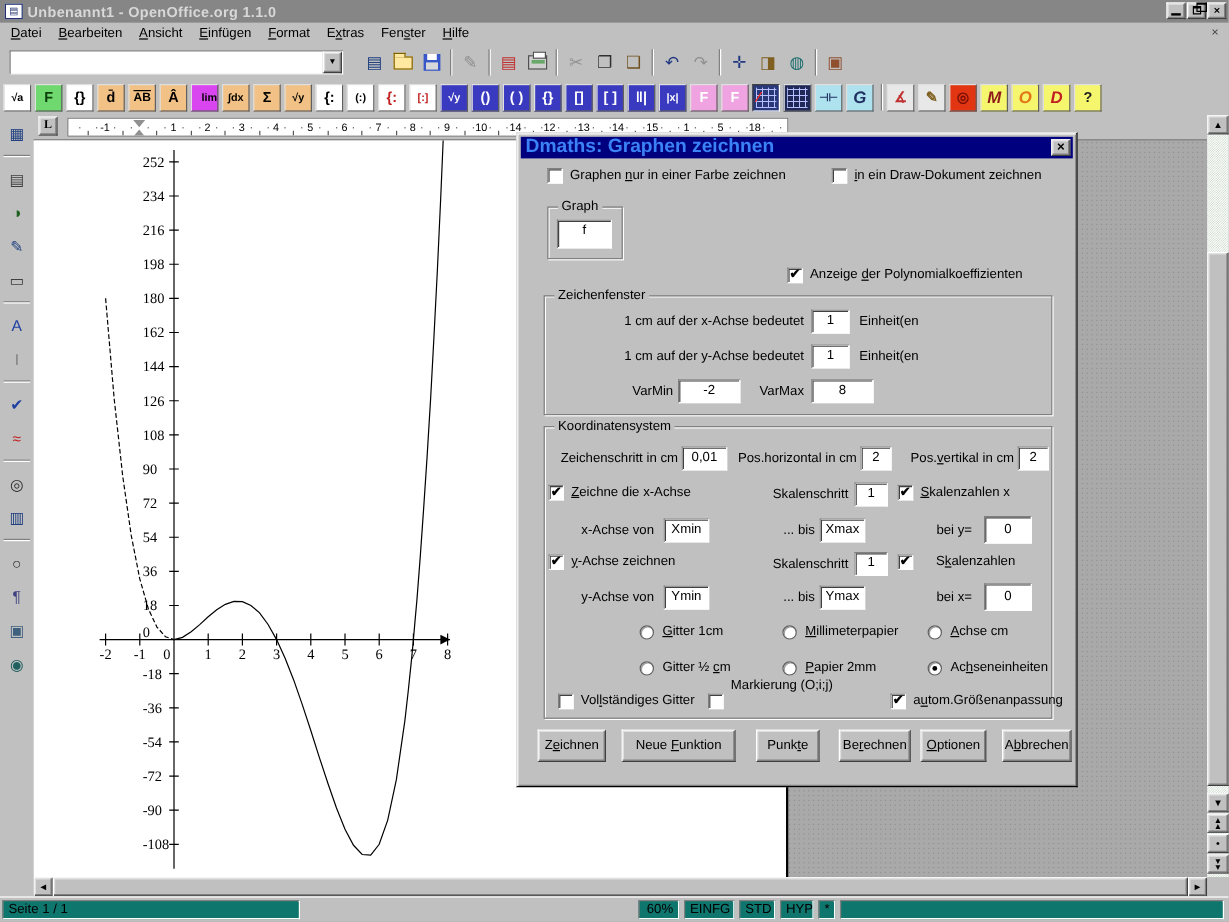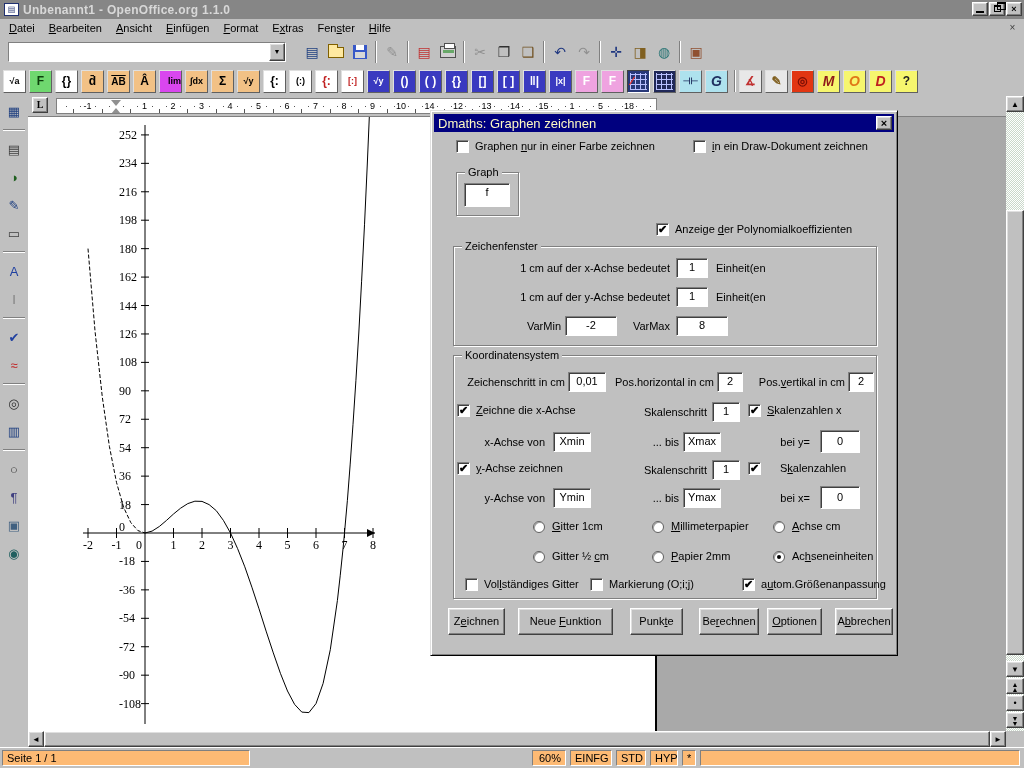--- a/index.html
+++ b/index.html
@@ -83,26 +83,26 @@
   .sbtn.dot { font-size:9px; }
   .vthumb { position:absolute; left:0; top:114px; width:18px; height:445px; }
   .hscroll { position:absolute; left:28px; top:731px; width:978px; height:16px; background:#fff; background-image:linear-gradient(45deg,#c6c6c6 25%,transparent 25%,transparent 75%,#c6c6c6 75%),linear-gradient(45deg,#c6c6c6 25%,transparent 25%,transparent 75%,#c6c6c6 75%); background-size:2px 2px; background-position:0 0,1px 1px; }
   .hbtn { position:absolute; top:0; width:16px; height:16px; font-size:8px; text-align:center; line-height:15px; }
   .hthumb { position:absolute; left:16px; top:0; width:946px; height:16px; }
   .corner { position:absolute; left:1006px; top:731px; width:18px; height:16px; background:#c0c0c0; }
   .cornerL { position:absolute; left:0; top:731px; width:28px; height:16px; background:#c0c0c0; }
 
   
   .statusbar { position:absolute; left:0; top:747px; width:1024px; height:21px; background:#c0c0c0; border-top:1px solid #fff; }
-  .sbox { position:absolute; top:2px; height:16px; line-height:14px; padding:0 4px; background:#fdba74; white-space:nowrap; overflow:hidden; }
+  .sbox { position:absolute; top:2px; height:16px; line-height:14px; padding:0 4px; background:#0f766e; white-space:nowrap; overflow:hidden; }
 
   
   .dialog { position:absolute; left:430px; top:110px; width:468px; height:546px; background:#c0c0c0; border:1px solid; border-color:#dfdfdf #000 #000 #dfdfdf; box-shadow:inset 1px 1px 0 #fff, inset -1px -1px 0 #808080; z-index:50; }
   .dlg-title { position:absolute; left:3px; top:3px; right:3px; height:18px; background:#00007f; display:flex; align-items:center; padding-left:4px; }
-  .dlg-title-text { color:#fef9c3; font-weight:normal; font-size:13px; }
+  .dlg-title-text { color:#3b82f6; font-weight:bold; font-size:16px; }
   .dlg-close { position:absolute; right:2px; top:2px; width:16px; height:14px; text-align:center; line-height:12px; font-weight:bold; font-size:11px; }
   .dctl { position:absolute; white-space:nowrap; }
   .rlabel { position:absolute; text-align:right; white-space:nowrap; }
   .clip { overflow:hidden; }
   .w95cb { position:absolute; width:13px; height:13px; background:#fff; border:1px solid; border-color:#808080 #fff #fff #808080; box-shadow:inset 1px 1px 0 #404040; font-size:11px; line-height:11px; text-align:center; font-weight:bold; }
   .w95radio { position:absolute; width:12px; height:12px; background:#fff; border:1px solid #606060; border-radius:50%; box-shadow:inset 1px 1px 0 #a0a0a0; }
   .w95radio .dotin { display:none; position:absolute; left:3px; top:3px; width:4px; height:4px; background:#000; border-radius:50%; }
   .w95radio.on .dotin { display:block; }
   .field { position:absolute; background:#fff; border:1px solid; border-color:#808080 #fff #fff #808080; box-shadow:inset 1px 1px 0 #404040; padding:2px 3px; font-size:11px; white-space:nowrap; overflow:hidden; }
   .field.center { text-align:center; }
@@ -642,21 +642,21 @@
       <span class="w95radio" style="left:198px;top:195px"></span>
       <span class="dctl" style="left:217px;top:194px"><u>P</u>apier 2mm</span>
       <span class="w95radio on" style="left:319px;top:195px">
           <span class="dotin"></span>
         </span>
       <span class="dctl" style="left:338px;top:194px">Ac<u>h</u>seneinheiten</span>
 
       <span class="w95cb" style="left:11px;top:222px"></span>
       <span class="dctl" style="left:30px;top:222px">Vol<u>l</u>ständiges Gitter</span>
       <span class="w95cb" style="left:136px;top:222px"></span>
-      <span class="dctl" style="left:155px;top:222px">Markierung (O;i;<u>j</u>)</span>
+      <span class="dctl" style="left:155px;top:209px">Markierung (O;i;<u>j</u>)</span>
       <span class="w95cb" style="left:288px;top:222px">✔</span>
       <span class="dctl" style="left:307px;top:222px">a<u>u</u>tom.Größenanpassung</span>
     </div>
 
     <span class="btn" style="left:17px;top:497px;width:57px">Z<u>e</u>ichnen</span>
     <span class="btn" style="left:87px;top:497px;width:95px">Neue <u>F</u>unktion</span>
     <span class="btn" style="left:199px;top:497px;width:53px">Punk<u>t</u>e</span>
     <span class="btn" style="left:268px;top:497px;width:60px">Be<u>r</u>echnen</span>
     <span class="btn" style="left:336px;top:497px;width:55px"><u>O</u>ptionen</span>
     <span class="btn" style="left:404px;top:497px;width:58px">A<u>b</u>brechen</span>

